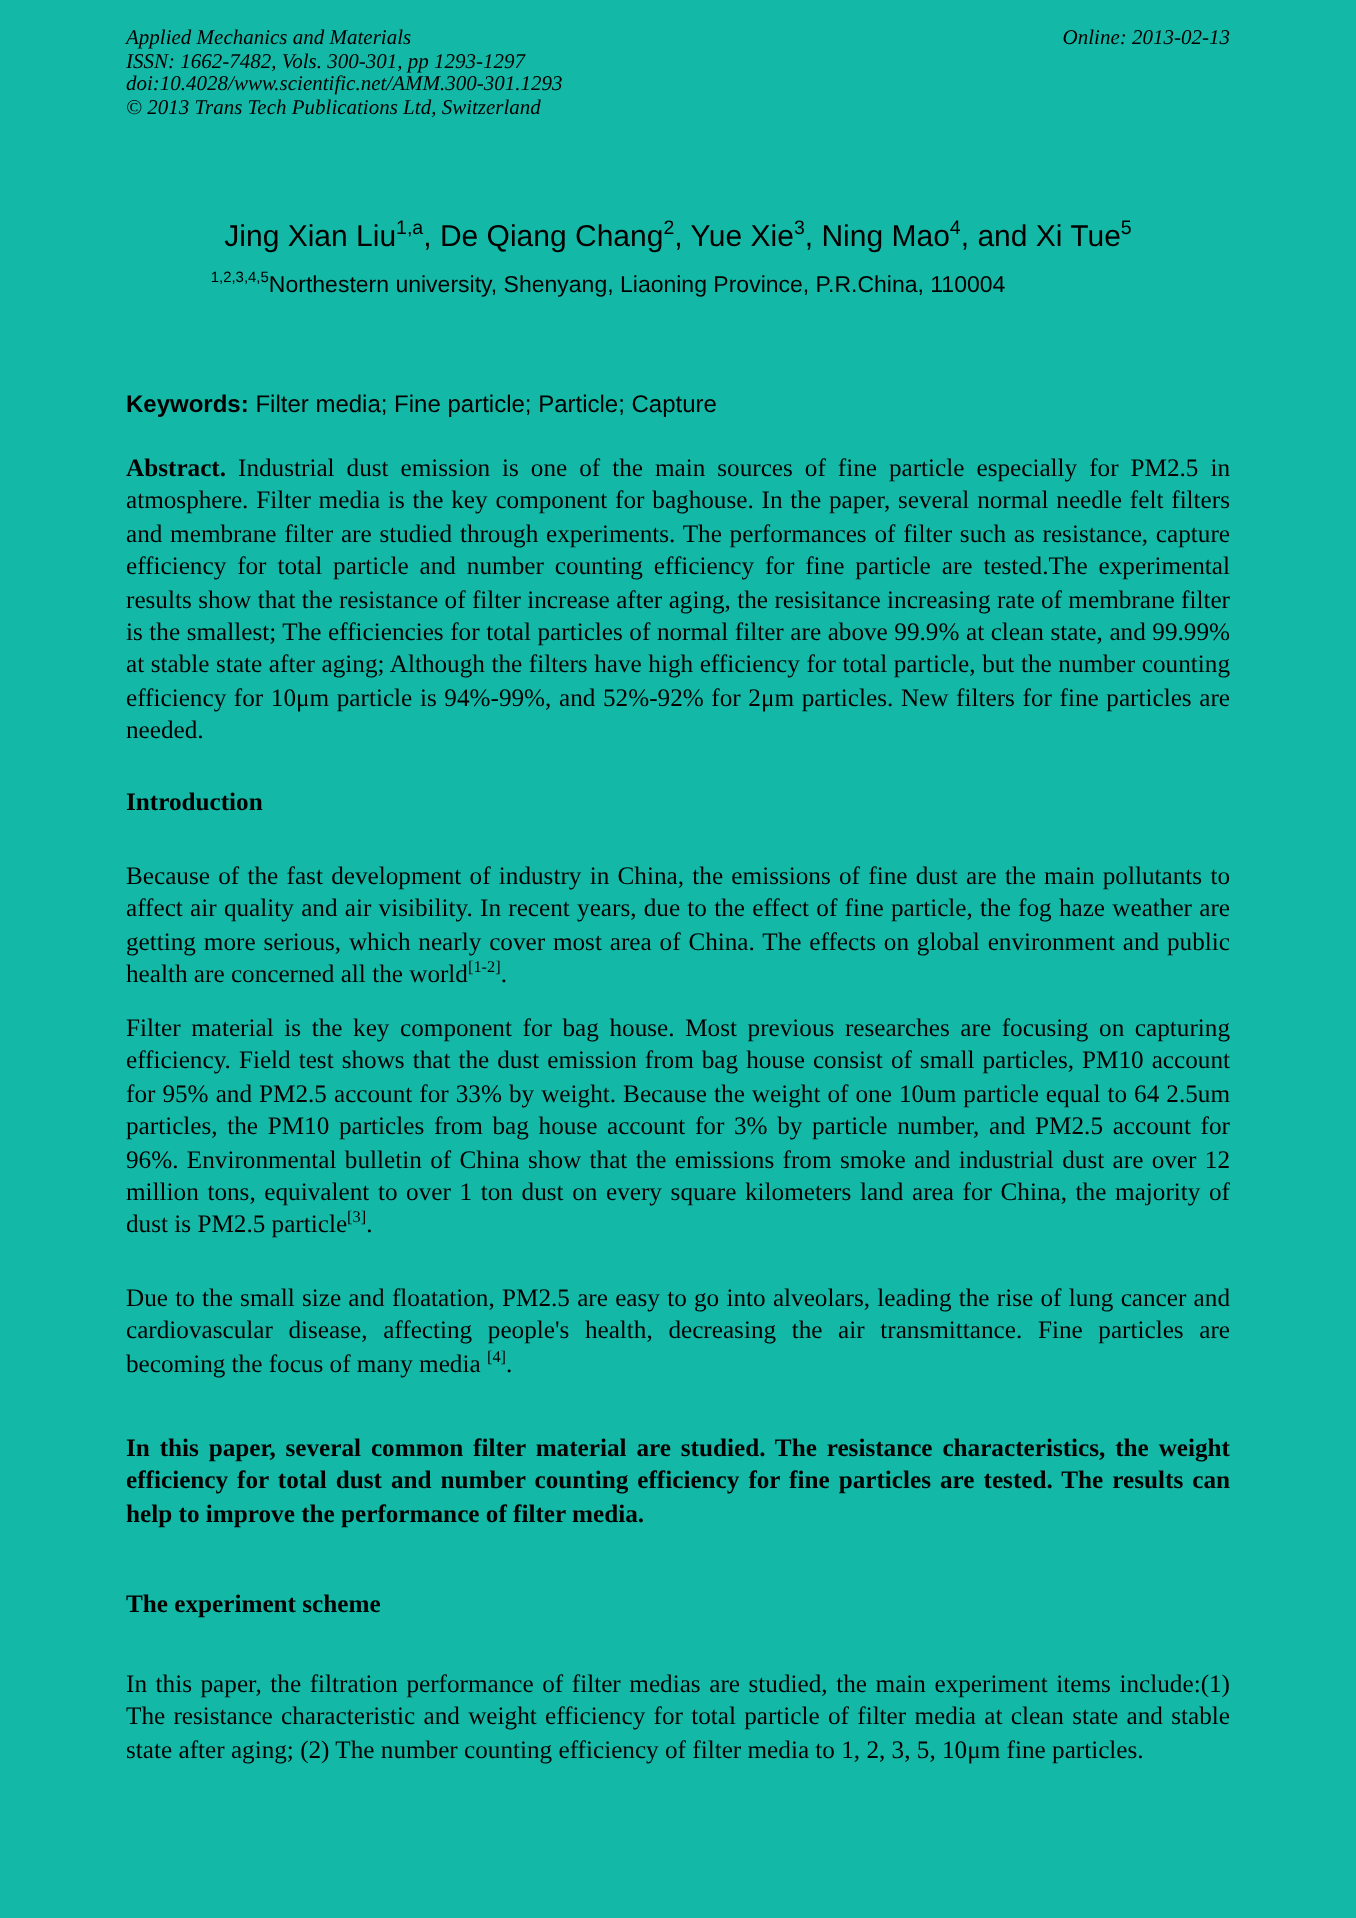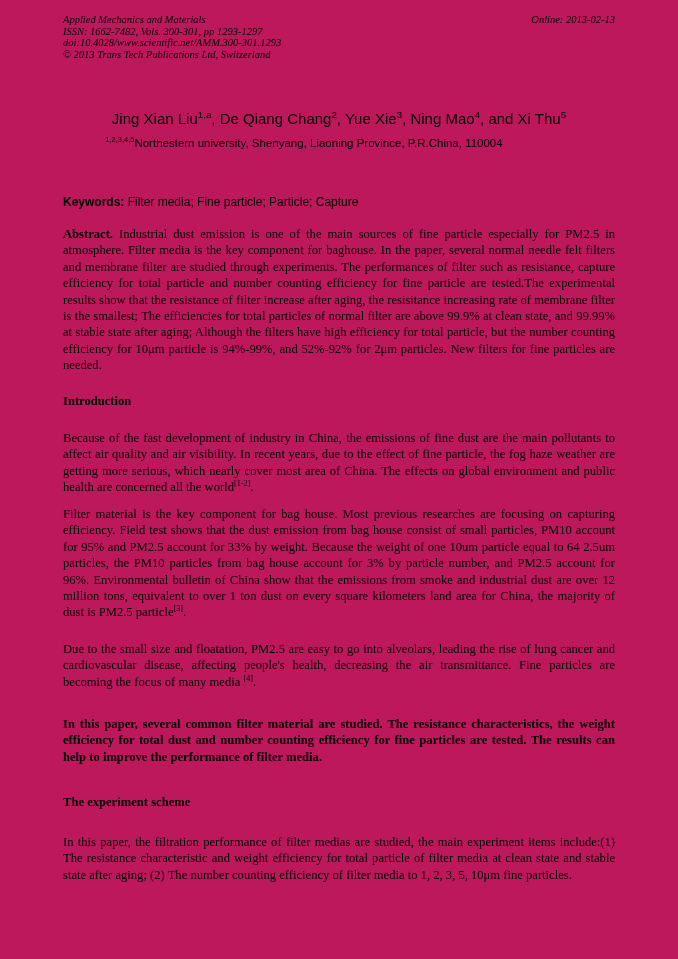--- a/index.html
+++ b/index.html
@@ -1,17 +1,17 @@
 <!DOCTYPE html>
 <html><head>
   <meta charset="utf-8">
   <style>
     html, body { margin: 0; padding: 0; background: #ffffff; }
     body { width: 678px; height: 959px; position: relative; overflow: hidden; color: #000; }
-    .page { position: absolute; left: 0; top: 0; width: 678px; height: 959px; background: #be185d; }
+    .page { position: absolute; left: 0; top: 0; width: 678px; height: 959px; background: #14b8a6; }
     .hdr-left { position: absolute; left: 63px; top: 14px; font-family: "Liberation Serif", serif; font-style: italic; font-size: 10.5px; line-height: 11.5px; }
     .hdr-right { position: absolute; right: 63px; top: 14px; font-family: "Liberation Serif", serif; font-style: italic; font-size: 10.5px; line-height: 11.5px; }
     .title { position: absolute; left: 0; width: 678px; top: 80px; text-align: center; font-family: "Liberation Sans", sans-serif; font-weight: bold; font-size: 14.5px; }
     .authors { position: absolute; left: 0; width: 678px; top: 110px; text-align: center; font-family: "Liberation Sans", sans-serif; font-size: 15px; }
     .affil { position: absolute; left: 0; width: 608px; top: 137px; text-align: center; font-family: "Liberation Sans", sans-serif; font-size: 11.5px; }
     .email { position: absolute; left: 0; width: 678px; top: 159px; text-align: center; font-family: "Liberation Sans", sans-serif; font-size: 11.5px; }
     sup { font-size: 65%; vertical-align: super; line-height: 0; }
     .keywords { position: absolute; left: 63px; top: 195px; font-family: "Liberation Sans", sans-serif; font-size: 12px; }
     .kw-label { font-weight: bold; }
     .body-text { position: absolute; left: 63px; width: 552px; font-family: "Liberation Serif", serif; font-size: 12.6px; line-height: 16.4px; text-align: justify; }
@@ -26,21 +26,21 @@
   <div class="hdr-left">
     <div>Applied Mechanics and Materials</div>
     <div>ISSN: 1662-7482, Vols. 300-301, pp 1293-1297</div>
     <div>doi:10.4028/www.scientific.net/AMM.300-301.1293</div>
     <div>© 2013 Trans Tech Publications Ltd, Switzerland</div>
   </div>
   <div class="hdr-right">Online: 2013-02-13</div>
 
 
   <div class="authors">
-    <span>Jing Xian Liu</span><sup>1,a</sup><span>, </span><span>De Qiang Chang</span><sup>2</sup><span>, </span><span>Yue Xie</span><sup>3</sup><span>, </span><span>Ning Mao</span><sup>4</sup><span>, and </span><span>Xi Thu</span><sup>5</sup>
+    <span>Jing Xian Liu</span><sup>1,a</sup><span>, </span><span>De Qiang Chang</span><sup>2</sup><span>, </span><span>Yue Xie</span><sup>3</sup><span>, </span><span>Ning Mao</span><sup>4</sup><span>, and </span><span>Xi Tue</span><sup>5</sup>
   </div>
 
   <div class="affil"><sup>1,2,3,4,5</sup><span>Northestern university, Shenyang, Liaoning Province, P.R.China, 110004</span></div>
 
 
   <div class="keywords"><span class="kw-label">Keywords:</span><span> Filter media; Fine particle; Particle; Capture</span></div>
 
   <div class="body-text" style="top:226px;"><span class="bold">Abstract.</span><span> Industrial dust emission is one of the main sources of fine particle especially for PM2.5 in atmosphere. Filter media is the key component for baghouse. In the paper, several normal needle felt filters and membrane filter are studied through experiments. The performances of filter such as resistance, capture efficiency for total particle and number counting efficiency for fine particle are tested.The experimental results show that the resistance of filter increase after aging, the resisitance increasing rate of membrane filter is the smallest; The efficiencies for total particles of normal filter are above 99.9% at clean state, and 99.99% at stable state after aging; Although the filters have high efficiency for total particle, but the number counting efficiency for 10μm particle is 94%-99%,  and 52%-92% for 2μm particles. New filters for fine particles are needed.</span></div>
 
   <div class="heading" style="top:394px;">Introduction</div>

